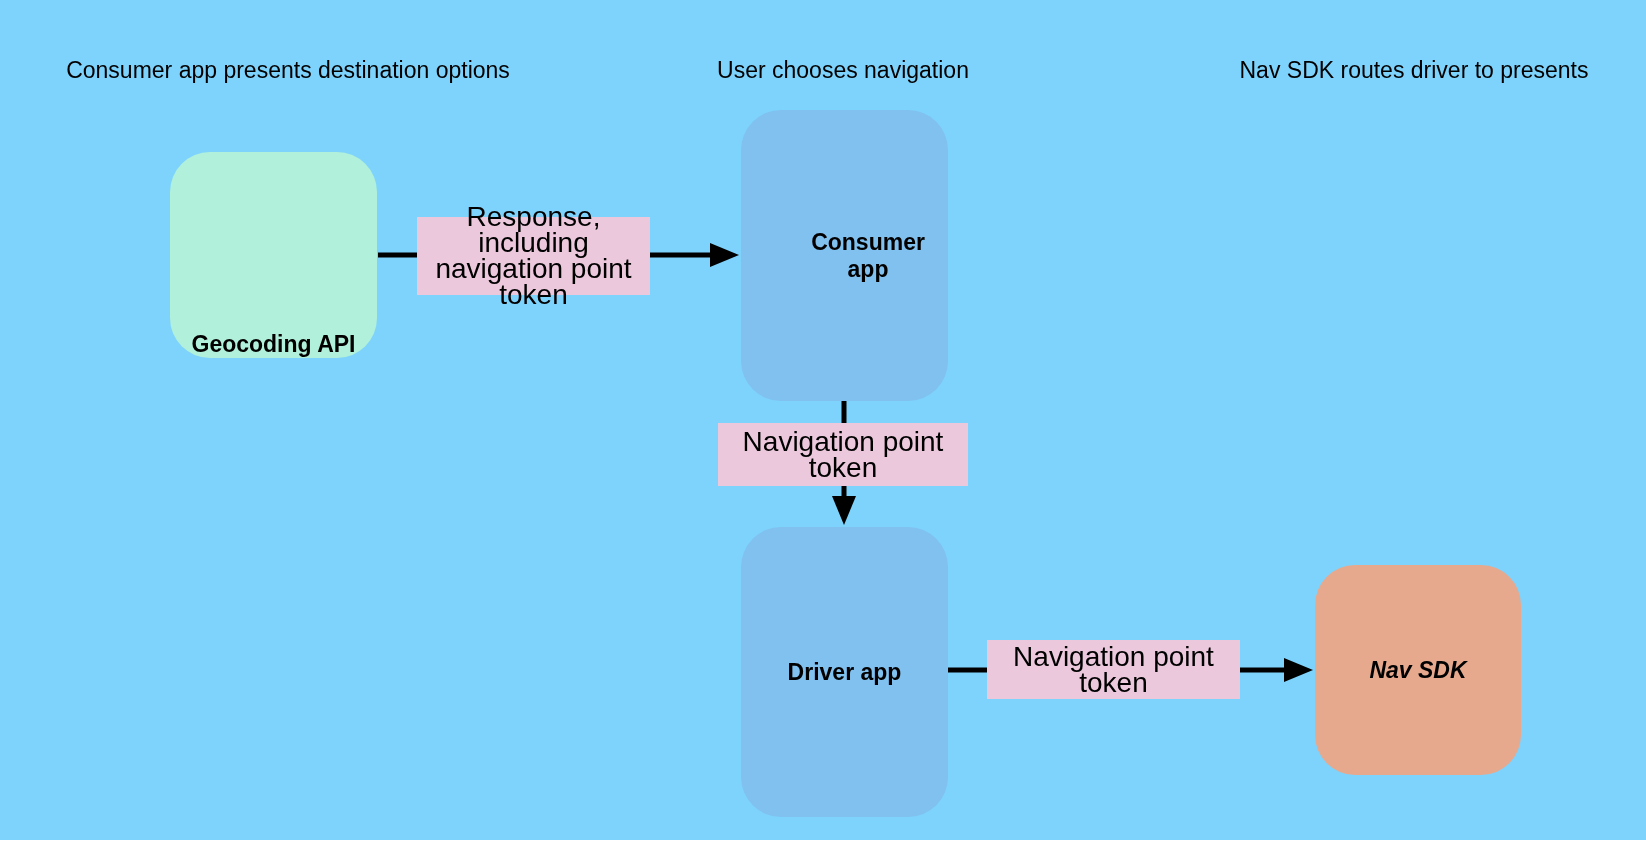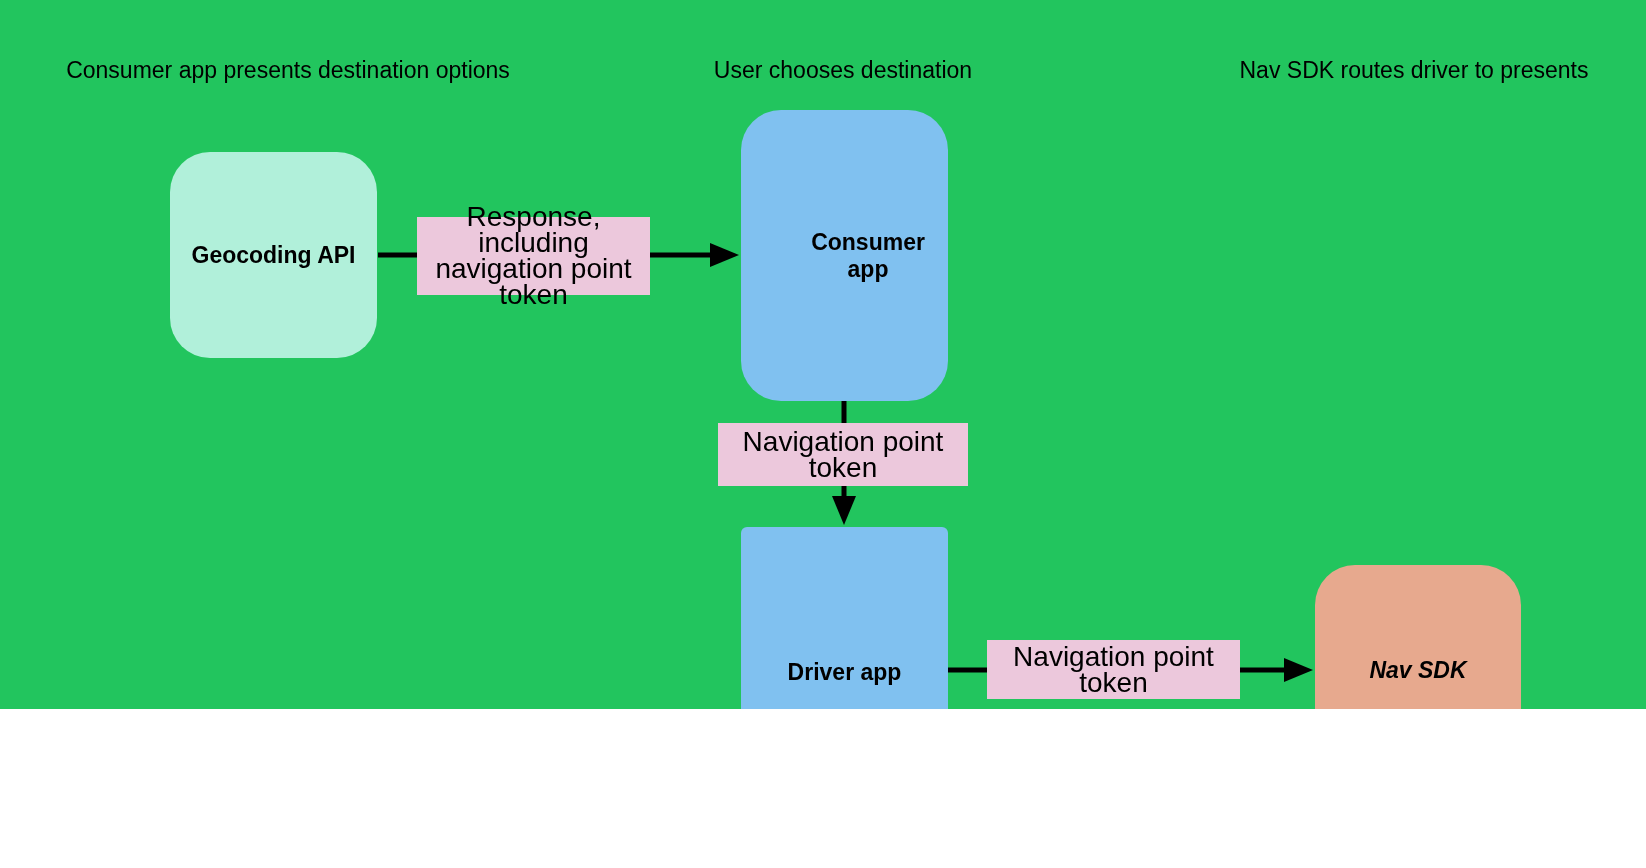--- a/index.html
+++ b/index.html
@@ -4,22 +4,22 @@
 <style>
   * { margin: 0; padding: 0; box-sizing: border-box; }
   html, body { background: #ffffff; }
   body {
     font-family: "Liberation Sans", "DejaVu Sans", sans-serif;
     color: #000000;
   }
   .canvas {
     position: relative;
     width: 1646px;
-    height: 709px;
-    background: #22c55e;
+    height: 840px;
+    background: #7dd3fc;
     overflow: hidden;
   }
   .col-header {
     position: absolute;
     top: 56px;
     transform: translateX(-50%);
     font-size: 23px;
     line-height: 28px;
     color: #000000;
     white-space: nowrap;
@@ -28,21 +28,21 @@
     position: absolute;
     border-radius: 40px;
     display: flex;
     align-items: center;
     justify-content: center;
     text-align: center;
     font-size: 23px;
     font-weight: bold;
     color: #000000;
   }
-  .node-geocoding { left: 170px; top: 152px; width: 207px; height: 206px; }
+  .node-geocoding { left: 170px; top: 152px; width: 207px; height: 206px; align-items: flex-end; }
   .node-consumer  { left: 741px; top: 110px; width: 207px; height: 291px; padding-left: 47px; }
   .node-driver    { left: 741px; top: 527px; width: 207px; height: 290px; }
   .node-navsdk    { left: 1315px; top: 565px; width: 206px; height: 210px; font-style: italic; }
   .edge-label {
     position: absolute;
     display: flex;
     align-items: center;
     justify-content: center;
     text-align: center;
     font-size: 28px;
@@ -60,21 +60,21 @@
     height: 868px;
     pointer-events: none;
   }
 </style>
 </head>
 <body>
 
 <div class="canvas">
 
   <div class="col-header" style="left: 288px;">Consumer app presents destination options</div>
-  <div class="col-header" style="left: 843px;">User chooses destination</div>
+  <div class="col-header" style="left: 843px;">User chooses navigation</div>
   <div class="col-header" style="left: 1414px;">Nav SDK routes driver to presents</div>
 
   <svg class="arrow-layer" viewBox="0 0 1646 868">
     <g>
       <line x1="378" y1="255" x2="418" y2="255" stroke="#000000" stroke-width="5"></line>
       <line x1="649" y1="255" x2="714" y2="255" stroke="#000000" stroke-width="5"></line>
       <polygon points="739,255 710,243 710,267" fill="#000000"></polygon>
     </g>
     <g>
       <line x1="844" y1="401" x2="844" y2="424" stroke="#000000" stroke-width="5"></line>
@@ -89,21 +89,21 @@
   </svg>
 
   <div class="node node-geocoding" style="background-color: rgb(177, 240, 218);">
     <span>Geocoding API</span>
   </div>
 
   <div class="node node-consumer" style="background-color: rgb(128, 193, 240);">
     <span>Consumer app</span>
   </div>
 
-  <div class="node node-driver" style="background-color: rgb(128, 193, 240); border-radius: 6px;">
+  <div class="node node-driver" style="background-color: rgb(128, 193, 240);">
     <span>Driver app</span>
   </div>
 
   <div class="node node-navsdk" style="background-color: rgb(231, 169, 142);">
     <span>Nav SDK</span>
   </div>
 
   <div class="edge-label edge-label-response" style="background-color: rgb(236, 200, 220);">Response, including navigation point token</div>
 
   <div class="edge-label edge-label-token-1" style="background-color: rgb(236, 200, 220);">Navigation point token</div>

